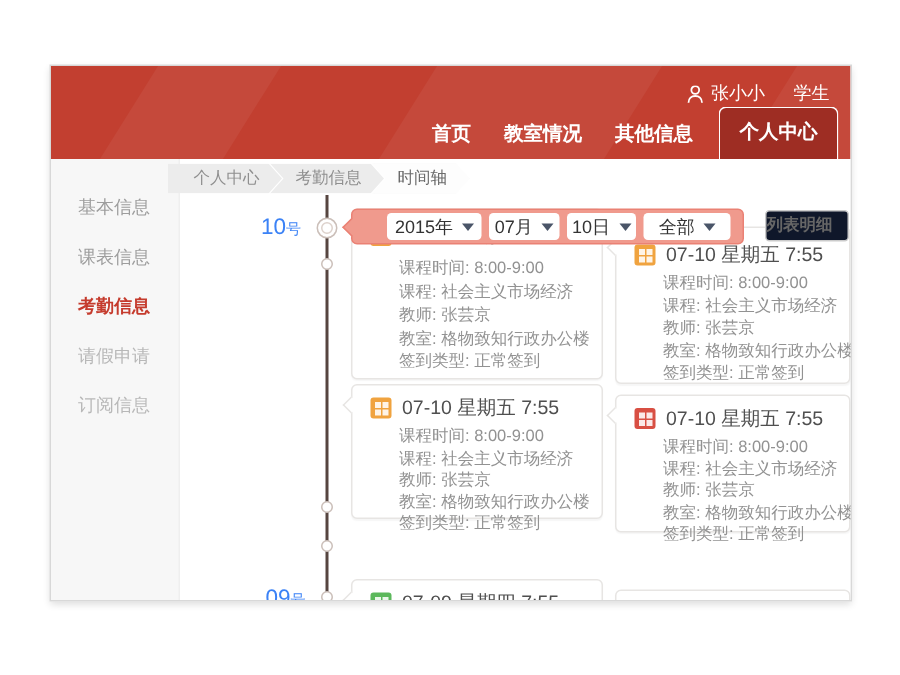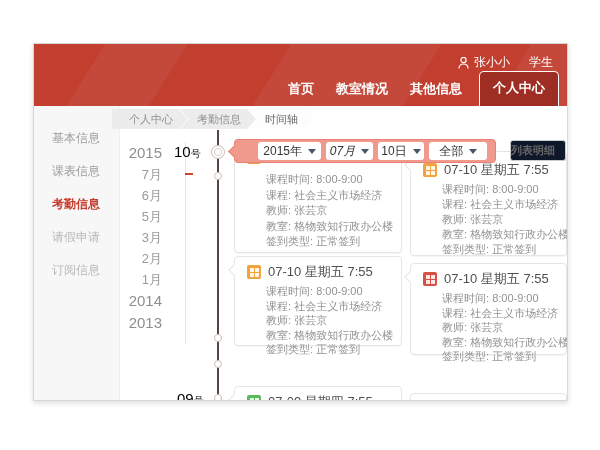--- a/index.html
+++ b/index.html
@@ -48,37 +48,37 @@
         border-right:1px solid #e5e5e5; text-align:right; padding-bottom:10px; }
   .ym-item { font-size:13px; color:#9a9a9a; line-height:21px; cursor:pointer; position:relative; }
   .ym-item.year { font-size:15px; color:#8f8f8f; line-height:22px; }
   .ym-tick { position:absolute; right:-31px; top:9px; width:8px; height:2px; background:#d0402e; }
 
   
   .tl-line { position:absolute; left:183px; top:24px; bottom:0; width:2px; background:#564540; }
   .tl-node { position:absolute; background:#fff; border:1px solid #cbbfb9; border-radius:50%; }
   .tl-node.big { width:14px; height:14px; left:177px; top:39px; box-shadow:inset 0 0 0 2px #fff, inset 0 0 0 3px #ddd2cc; }
   .tl-node.small { width:8px; height:8px; left:180px; }
-  .day-label { position:absolute; color:#000000; }
+  .day-label { position:absolute; color:#3b82f6; }
   .day-label .num { font-size:15px; }
   .day-label .suffix { font-size:10px; }
   .day-top { left:140px; top:37px; }
   .day-bottom { left:143px; top:284px; }
 
   
   .filter-bar { position:absolute; left:200px; top:33px; width:262px; height:24px; z-index:5;
                 background:#f09a8d; border:1px solid #ea8174; border-radius:4px;
                 display:flex; align-items:center; gap:5px; padding:0 8px; }
   .filter-arrow { position:absolute; left:-5px; top:7px; width:9px; height:9px; background:#f09a8d;
                   border-left:1px solid #ea8174; border-bottom:1px solid #ea8174; transform:rotate(45deg); }
   .fsel { background:#fff; border-radius:3px; height:18px; font-size:12px; color:#333;
           display:flex; align-items:center; justify-content:center; gap:6px; cursor:pointer; }
   .fsel .caret { width:0; height:0; border-left:4px solid transparent; border-right:4px solid transparent;
                  border-top:5px solid #4a5568; }
-  .fsel.w1{width:68px;margin-left:15px;} .fsel.w2{width:50px;font-style:italic;} .fsel.w3{width:50px;} .fsel.w4{width:62px;}
+  .fsel.w1{width:68px;margin-left:15px;} .fsel.w2{width:50px;} .fsel.w3{width:50px;} .fsel.w4{width:62px;}
   .list-btn { position:absolute; left:476px; top:34px; width:56px; height:21px; background:#0f172a;
               border:1px solid #cbcbcb; border-radius:3px; font-size:11px; color:#666;
               line-height:19px; cursor:pointer;font-weight:bold; }
 
   
   .card { position:absolute; background:#fff; border:1px solid #e7e5e3; border-radius:4px;
           box-shadow:0 1px 1px rgba(0,0,0,.04); }
   .card-arrow { position:absolute; left:-5px; top:9px; width:8px; height:8px; background:#fff;
                 border-left:1px solid #e7e5e3; border-bottom:1px solid #e7e5e3; transform:rotate(45deg); }
   .card-head { display:flex; align-items:center; gap:7px; padding:6px 0 3px 12px;
@@ -142,34 +142,20 @@
         <div class="side-item dim">请假申请</div>
         <div class="side-item dim">订阅信息</div>
       </div>
 
       <div class="crumbs">
         <div class="crumb first">个人中心</div>
         <div class="crumb">考勤信息</div>
         <div class="crumb active">时间轴</div>
       </div>
 
-      <div class="ym">
-        <div class="ym-item year">2015</div>
-        <div class="ym-item">
-          <span>7月</span>
-          <span class="ym-tick"></span>
-        </div>
-        <div class="ym-item">6月</div>
-        <div class="ym-item">5月</div>
-        <div class="ym-item">3月</div>
-        <div class="ym-item">2月</div>
-        <div class="ym-item">1月</div>
-        <div class="ym-item year">2014</div>
-        <div class="ym-item year">2013</div>
-      </div>
 
       <div class="tl-line"></div>
       <div class="tl-node big"></div>
       <div class="tl-node small" style="top:66px;"></div>
       <div class="tl-node small" style="top:228px;"></div>
       <div class="tl-node small" style="top:254px;"></div>
       <div class="tl-node small" style="top:288px;"></div>
 
       <div class="day-label day-top">
         <span class="num">10</span><span class="suffix">号</span>

